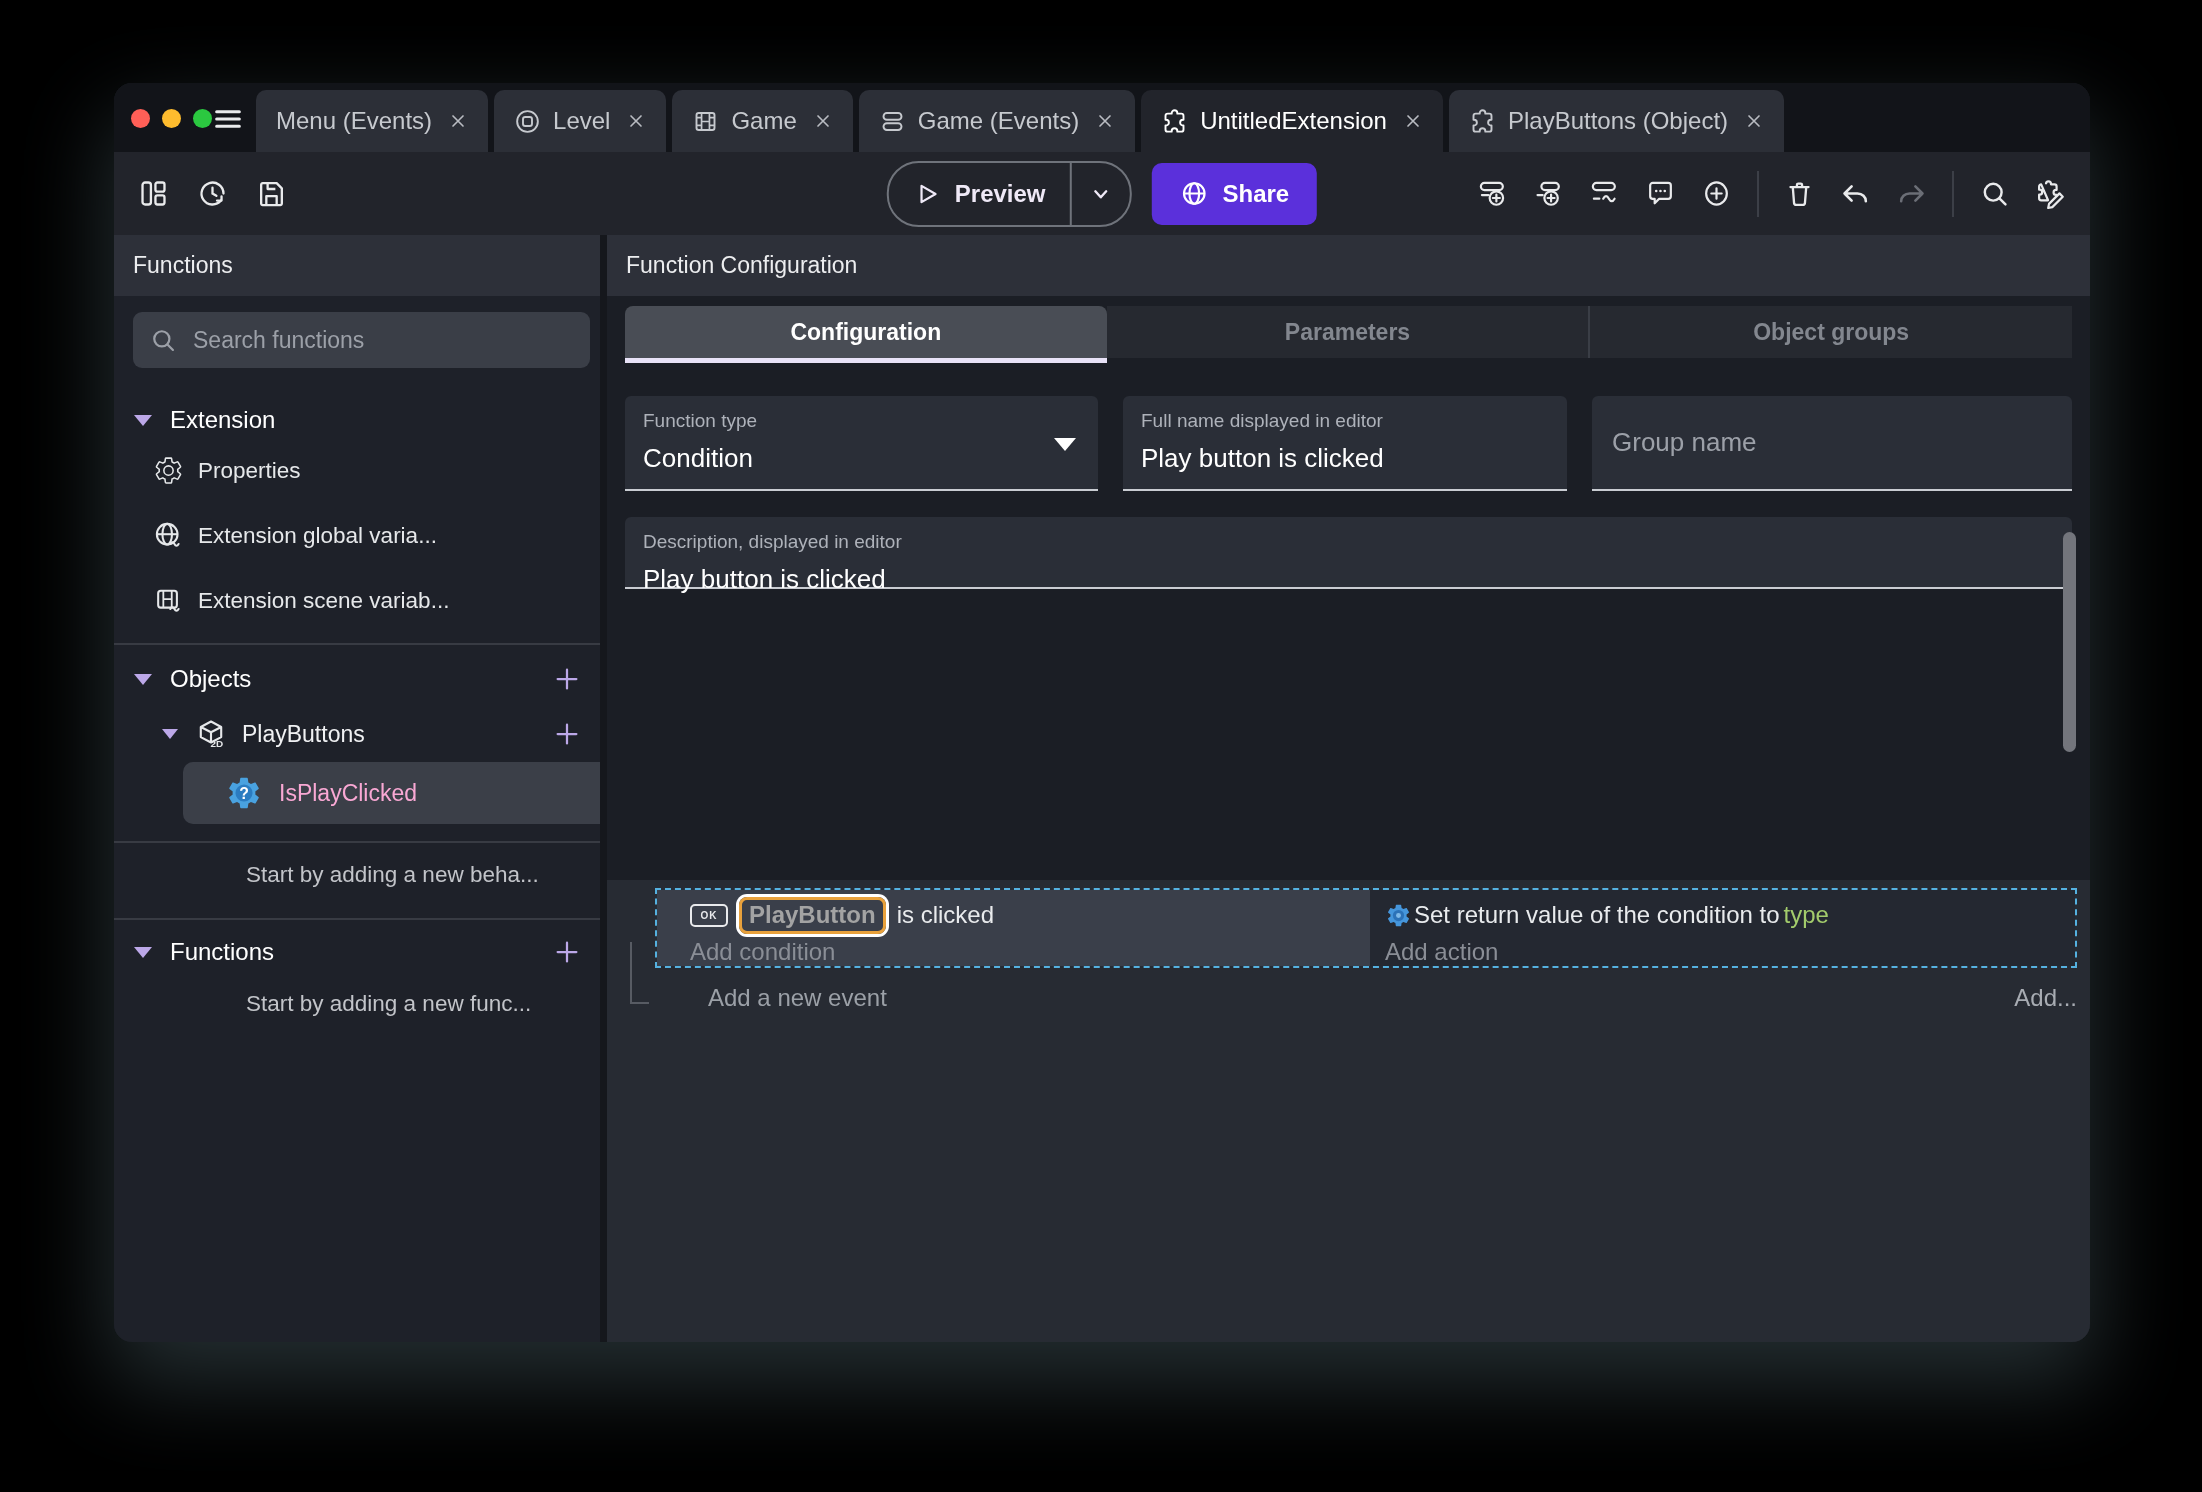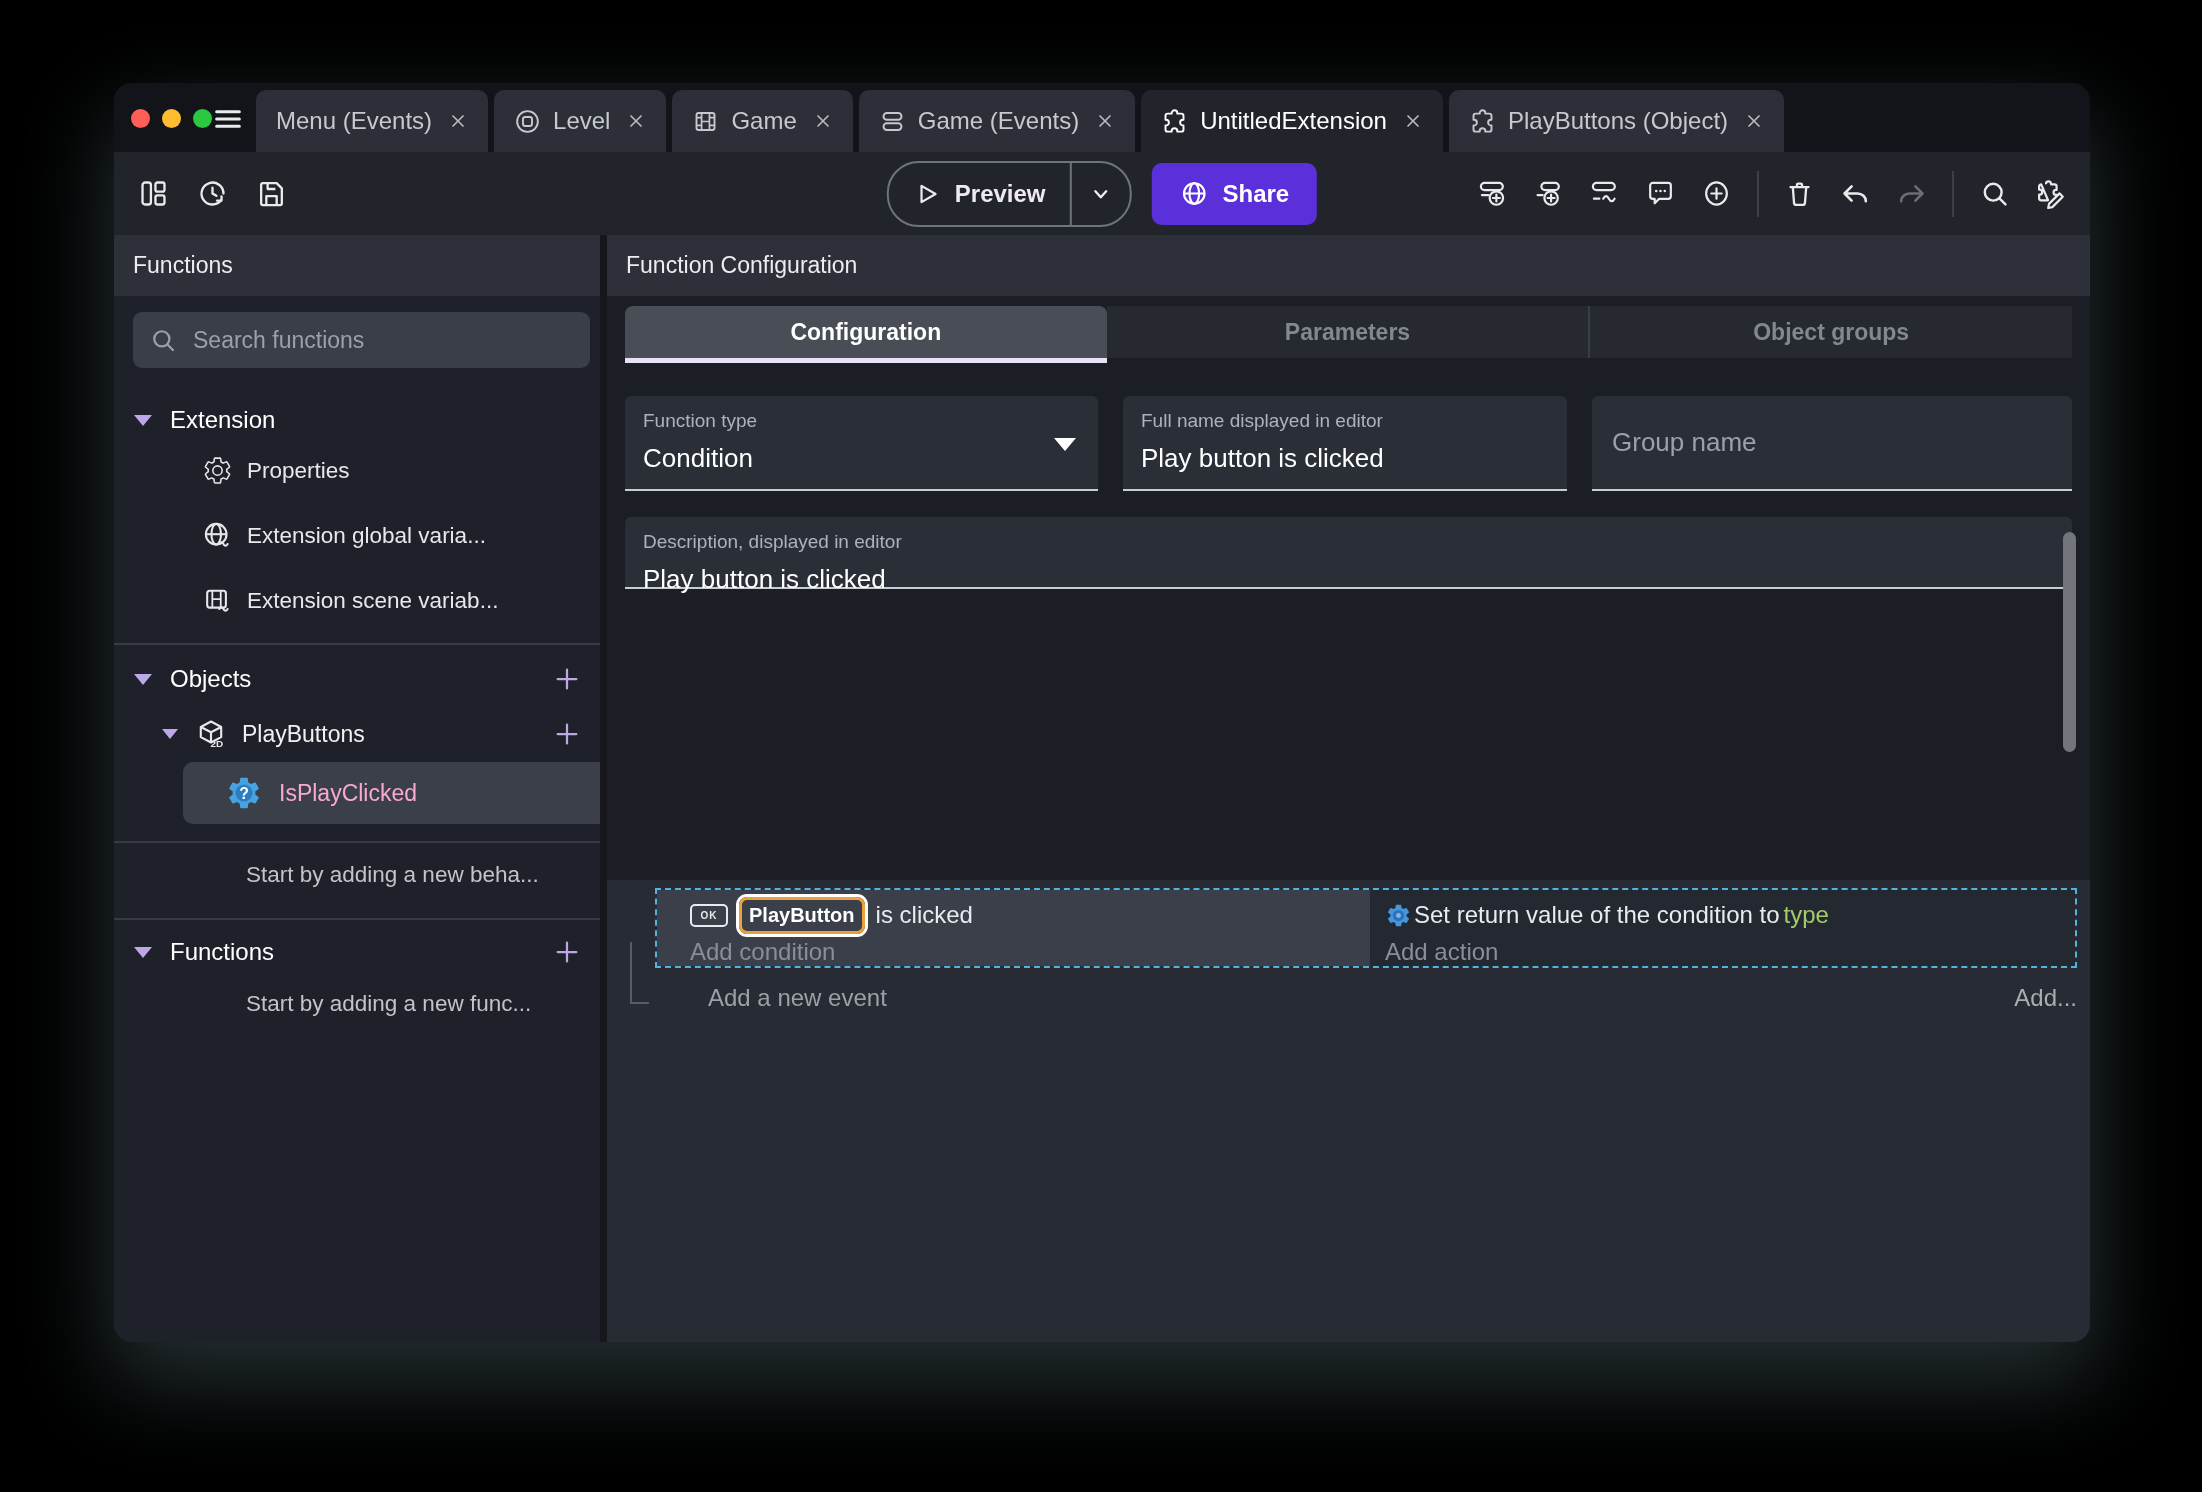--- a/index.html
+++ b/index.html
@@ -49,21 +49,21 @@
           padding:0 16px;gap:14px;}
   .search svg{width:28px;height:28px;color:#9CA0A8;flex:0 0 auto;}
   .search input{flex:1;background:transparent;border:none;outline:none;color:#ECEDEF;font-size:23px;font-family:inherit;}
   .search input::placeholder{color:#9CA0A8;}
   .sect{display:flex;align-items:center;padding:0 18px 0 20px;}
   .sect .tri{width:0;height:0;border-left:9px solid transparent;border-right:9px solid transparent;
              border-top:11px solid #BCA8E8;margin-right:18px;cursor:pointer;}
   .sect .slabel{font-size:24px;font-weight:normal;color:#FFF;}
   .sect .plus{margin-left:auto;width:30px;height:30px;color:#BCA8E8;cursor:pointer;}
   .sect.h-ext{margin-top:34px;height:36px;}
-  .sitem{height:65px;display:flex;align-items:center;padding-left:88px;gap:14px;cursor:pointer;}
+  .sitem{height:65px;display:flex;align-items:center;padding-left:39px;gap:14px;cursor:pointer;}
   .sitem svg{width:31px;height:31px;color:#E6E8EA;flex:0 0 auto;}
   .sitem .ilabel{font-size:22.5px;color:#E6E8EA;white-space:nowrap;}
   .sb-div{height:2px;background:#383B43;margin-top:10px;}
   .sect.h-objects{margin-top:14px;height:40px;}
   .objrow{margin-top:15px;height:40px;display:flex;align-items:center;padding:0 18px 0 48px;cursor:pointer;}
   .objrow .tri{width:0;height:0;border-left:8px solid transparent;border-right:8px solid transparent;
                border-top:10px solid #BCA8E8;margin-right:16px;}
   .objrow svg.cube{width:34px;height:34px;color:#E6E8EA;margin-right:14px;}
   .objrow .olabel{font-size:23px;color:#F0F1F3;}
   .objrow .plus{margin-left:auto;width:30px;height:30px;color:#BCA8E8;cursor:pointer;}
@@ -104,21 +104,21 @@
   .form-scroll{position:absolute;right:14px;top:297px;width:13px;height:220px;background:#73757C;border-radius:7px;cursor:grab;}
 
   
   .events{position:absolute;left:0;right:0;top:645px;bottom:0;background:#272B33;}
   .event-row{position:absolute;left:48px;right:13px;top:8px;height:80px;display:flex;
              border:2px dashed #55B1E0;box-sizing:border-box;cursor:pointer;}
   .cond{width:713px;background:#3A3F4A;padding:7px 0 0 33px;box-sizing:border-box;}
   .crow1{display:flex;align-items:center;gap:11px;height:36px;}
   .ok-badge{width:34px;height:19px;border:2px solid #E9EAEC;border-radius:5px;display:flex;align-items:center;
             justify-content:center;font-size:10px;font-weight:bold;color:#E9EAEC;letter-spacing:1px;flex:0 0 auto;}
-  .obj-chip{font-size:20px;font-weight:bold;color:#ffffff;padding:1px 7px 2px;border:3px solid #E8A13C;
+  .obj-chip{font-size:24px;font-weight:bold;color:#a3a3a3;padding:1px 7px 2px;border:3px solid #E8A13C;
             border-radius:8px;box-shadow:0 0 0 3px #FFF;line-height:28px;cursor:pointer;}
   .ctext{font-size:24px;color:#E9EBED;}
   .addline{margin-top:5px;font-size:24px;color:#8A8E96;cursor:pointer;}
   .act{flex:1;background:#242831;padding:7px 0 0 15px;box-sizing:border-box;}
   .arow1{display:flex;align-items:center;gap:2px;height:36px;}
   .atext{font-size:24px;color:#E9EBED;}
   .aval{font-size:24px;color:#A3CC6C;margin-left:2px;}
   .bracket{position:absolute;left:23px;top:62px;width:17px;height:60px;border-left:2px solid #575B63;
            border-bottom:2px solid #575B63;}
   .ev-footer{position:absolute;left:65px;right:13px;top:104px;display:flex;justify-content:space-between;

